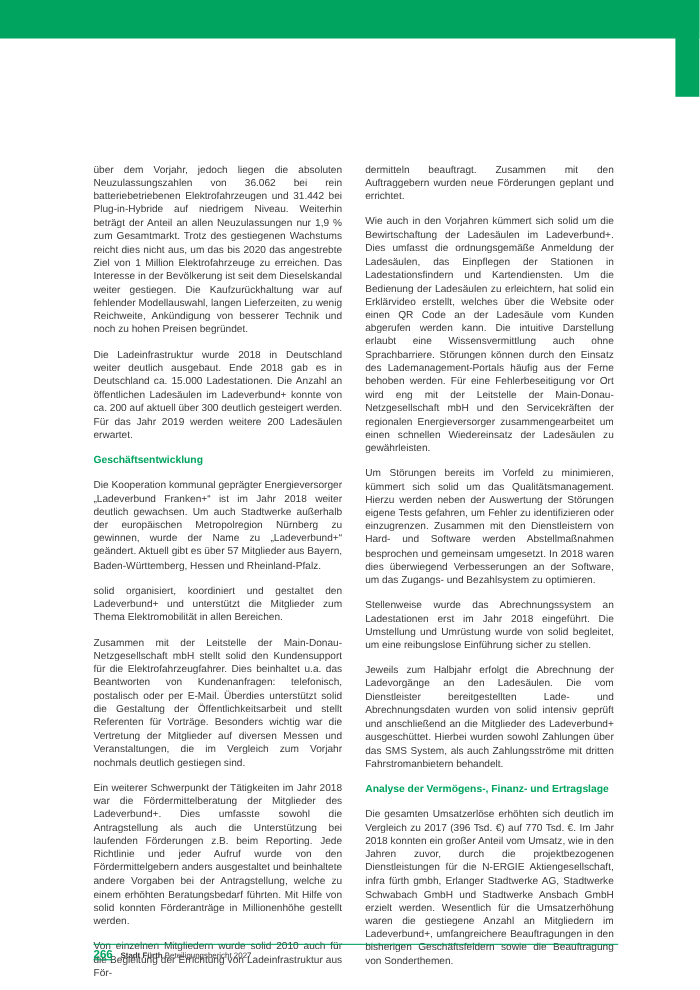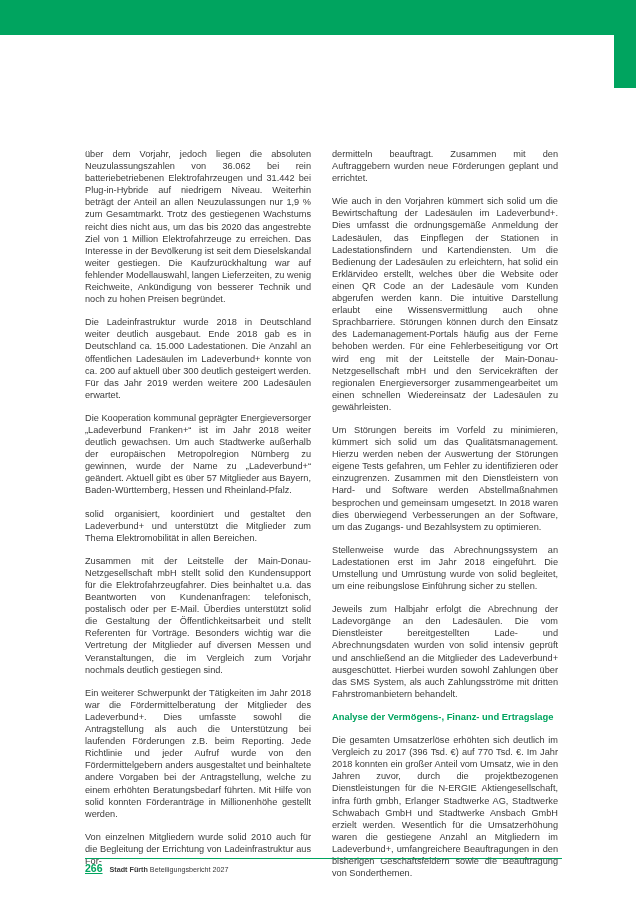--- a/index.html
+++ b/index.html
@@ -59,20 +59,21 @@
 </head>
 <body>
 
 <div class="top-bar"></div>
 <div class="edge-tab"></div>
 
 <div class="content">
   <div class="col">
     <p class="para">über dem Vorjahr, jedoch liegen die absoluten Neuzulassungszahlen von 36.062 bei rein batteriebetriebenen Elektrofahrzeugen und 31.442 bei Plug-in-Hybride auf niedrigem Niveau. Weiterhin beträgt der Anteil an allen Neuzulassungen nur 1,9 % zum Gesamtmarkt. Trotz des gestiegenen Wachstums reicht dies nicht aus, um das bis 2020 das angestrebte Ziel von 1 Million Elektrofahrzeuge zu erreichen. Das Interesse in der Bevölkerung ist seit dem Dieselskandal weiter gestiegen. Die Kaufzurückhaltung war auf fehlender Modellauswahl, langen Lieferzeiten, zu wenig Reichweite, Ankündigung von besserer Technik und noch zu hohen Preisen begründet.</p>
     <p class="para">Die Ladeinfrastruktur wurde 2018 in Deutschland weiter deutlich ausgebaut. Ende 2018 gab es in Deutschland ca. 15.000 Ladestationen. Die Anzahl an öffentlichen Ladesäulen im Ladeverbund+ konnte von ca. 200 auf aktuell über 300 deutlich gesteigert werden. Für das Jahr 2019 werden weitere 200 Ladesäulen erwartet.</p>
+    <h3 class="heading">Geschäftsentwicklung</h3>
     <p class="para">Die Kooperation kommunal geprägter Energieversorger „Ladeverbund Franken+“ ist im Jahr 2018 weiter deutlich gewachsen. Um auch Stadtwerke außerhalb der europäischen Metropolregion Nürnberg zu gewinnen, wurde der Name zu „Ladeverbund+“ geändert. Aktuell gibt es über 57 Mitglieder aus Bayern, Baden-Württemberg, Hessen und Rheinland-Pfalz.</p>
     <p class="para">solid organisiert, koordiniert und gestaltet den Ladeverbund+ und unterstützt die Mitglieder zum Thema Elektromobilität in allen Bereichen.</p>
     <p class="para">Zusammen mit der Leitstelle der Main-Donau-Netzgesellschaft mbH stellt solid den Kundensupport für die Elektrofahrzeugfahrer. Dies beinhaltet u.a. das Beantworten von Kundenanfragen: telefonisch, postalisch oder per E-Mail. Überdies unterstützt solid die Gestaltung der Öffentlichkeitsarbeit und stellt Referenten für Vorträge. Besonders wichtig war die Vertretung der Mitglieder auf diversen Messen und Veranstaltungen, die im Vergleich zum Vorjahr nochmals deutlich gestiegen sind.</p>
     <p class="para">Ein weiterer Schwerpunkt der Tätigkeiten im Jahr 2018 war die Fördermittelberatung der Mitglieder des Ladeverbund+. Dies umfasste sowohl die Antragstellung als auch die Unterstützung bei laufenden Förderungen z.B. beim Reporting. Jede Richtlinie und jeder Aufruf wurde von den Fördermittelgebern anders ausgestaltet und beinhaltete andere Vorgaben bei der Antragstellung, welche zu einem erhöhten Beratungsbedarf führten. Mit Hilfe von solid konnten Förderanträge in Millionenhöhe gestellt werden.</p>
     <p class="para">Von einzelnen Mitgliedern wurde solid 2010 auch für die Begleitung der Errichtung von Ladeinfrastruktur aus För-</p>
   </div>
   <div class="col">
     <p class="para">dermitteln beauftragt. Zusammen mit den Auftraggebern wurden neue Förderungen geplant und errichtet.</p>
     <p class="para">Wie auch in den Vorjahren kümmert sich solid um die Bewirtschaftung der Ladesäulen im Ladeverbund+. Dies umfasst die ordnungsgemäße Anmeldung der Ladesäulen, das Einpflegen der Stationen in Ladestationsfindern und Kartendiensten. Um die Bedienung der Ladesäulen zu erleichtern, hat solid ein Erklärvideo erstellt, welches über die Website oder einen QR Code an der Ladesäule vom Kunden abgerufen werden kann. Die intuitive Darstellung erlaubt eine Wissensvermittlung auch ohne Sprachbarriere. Störungen können durch den Einsatz des Lademanagement-Portals häufig aus der Ferne behoben werden. Für eine Fehlerbeseitigung vor Ort wird eng mit der Leitstelle der Main-Donau-Netzgesellschaft mbH und den Servicekräften der regionalen Energieversorger zusammengearbeitet um einen schnellen Wiedereinsatz der Ladesäulen zu gewährleisten.</p>
     <p class="para">Um Störungen bereits im Vorfeld zu minimieren, kümmert sich solid um das Qualitätsmanagement. Hierzu werden neben der Auswertung der Störungen eigene Tests gefahren, um Fehler zu identifizieren oder einzugrenzen. Zusammen mit den Dienstleistern von Hard- und Software werden Abstellmaßnahmen besprochen und gemeinsam umgesetzt. In 2018 waren dies überwiegend Verbesserungen an der Software, um das Zugangs- und Bezahlsystem zu optimieren.</p>

